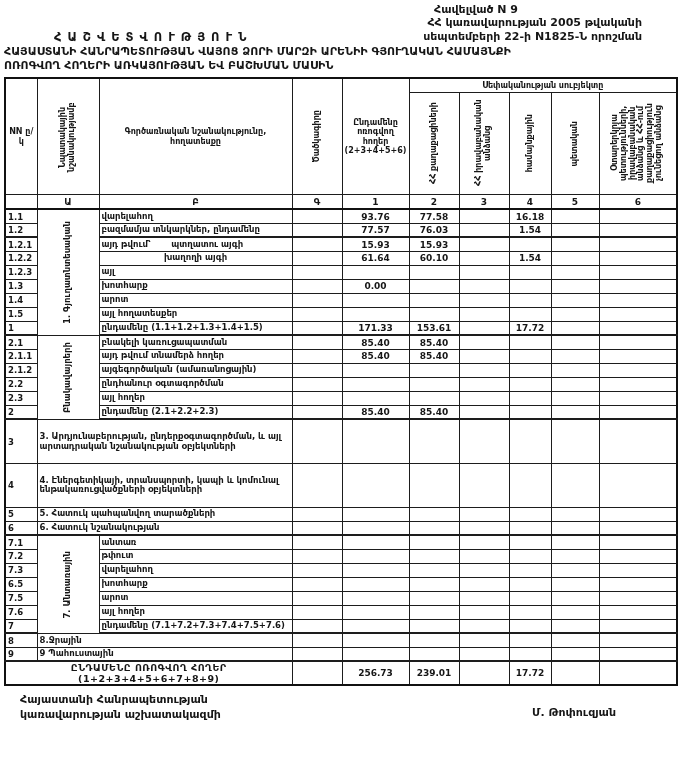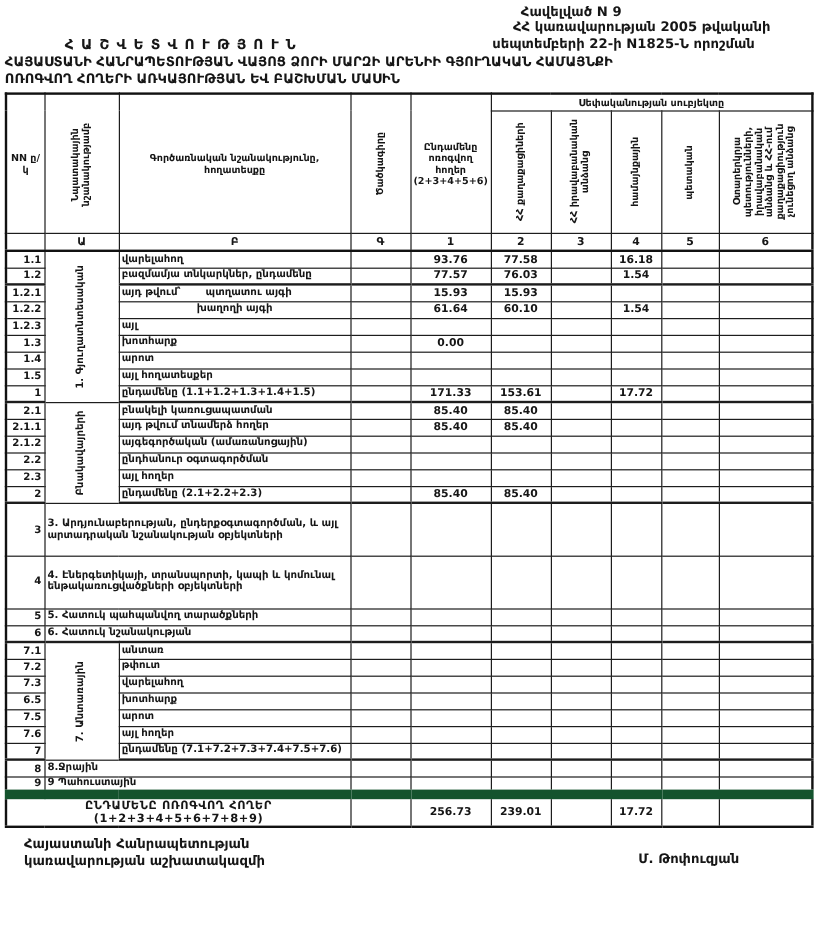--- a/index.html
+++ b/index.html
@@ -13,21 +13,21 @@
     -webkit-font-smoothing:none;
   }
   .page { padding:3px 4px 0 4px; }
 
   
   .hdr { font-size:11px; line-height:1.22; }
   .hdr-line1 { text-align:right; padding-right:158px; }
   .hdr-line2 { text-align:right; padding-right:34px; }
   .hdr-line3 { display:flex; align-items:flex-end; }
   .report-word { margin-left:50px; letter-spacing:6px; font-size:11.5px; }
-  .decision { margin-left:auto; margin-right:47px; }
+  .decision { margin-left:auto; margin-right:34px; }
 
   .title { text-align:left; font-size:11px; line-height:1.25; margin:1px 0 5px 0; }
 
   table { border-collapse:collapse; table-layout:fixed; width:672px; border:2px solid #111; }
   th, td {
     border:1px solid #1d1d1d;
     padding:0 2px;
     font-size:9px;
     font-weight:bold;
     overflow:hidden;
@@ -46,28 +46,28 @@
     max-height:98px;
     text-align:center;
     white-space:normal;
   }
   tr.letters { height:15px; border-bottom:2px solid #111; }
   tr.letters td { text-align:center; font-size:9px; }
 
   tbody tr { height:14px; }
   tbody tr.tall { height:44px; }
   tbody tr.thick td { border-bottom-width:2px; }
-  td.nn { text-align:right; font-size:8.5px; }
+  td.nn { text-align:left; font-size:8.5px; }
   td.lbl { text-align:left; font-size:8.5px; line-height:1.15; }
   td.lbl.c { text-align:center; }
   td.val { text-align:center; font-size:9px; }
   td.vertcell { text-align:center; }
   td.vertcell .vtext { font-size:8.5px; max-height:125px; }
   tr.grand { height:17px; }
-  tr.grand td { border-top:8px solid #14532d; border-bottom:2px solid #111;margin-left:40px; }
+  tr.grand td { border-top:2px solid #14532d; border-bottom:2px solid #111;margin-left:40px; }
   td.grand-label { text-align:center; font-size:9.5px; letter-spacing:0.5px; }
 
   .footer { display:flex; margin-top:7px; font-size:11px; line-height:1.3; }
   .footer-left { padding-left:16px; }
   .footer-right { margin-left:auto; padding-right:60px; align-self:flex-end; padding-bottom:2px; }
 </style>
 </head>
 <body>
 
 <div class="page">

